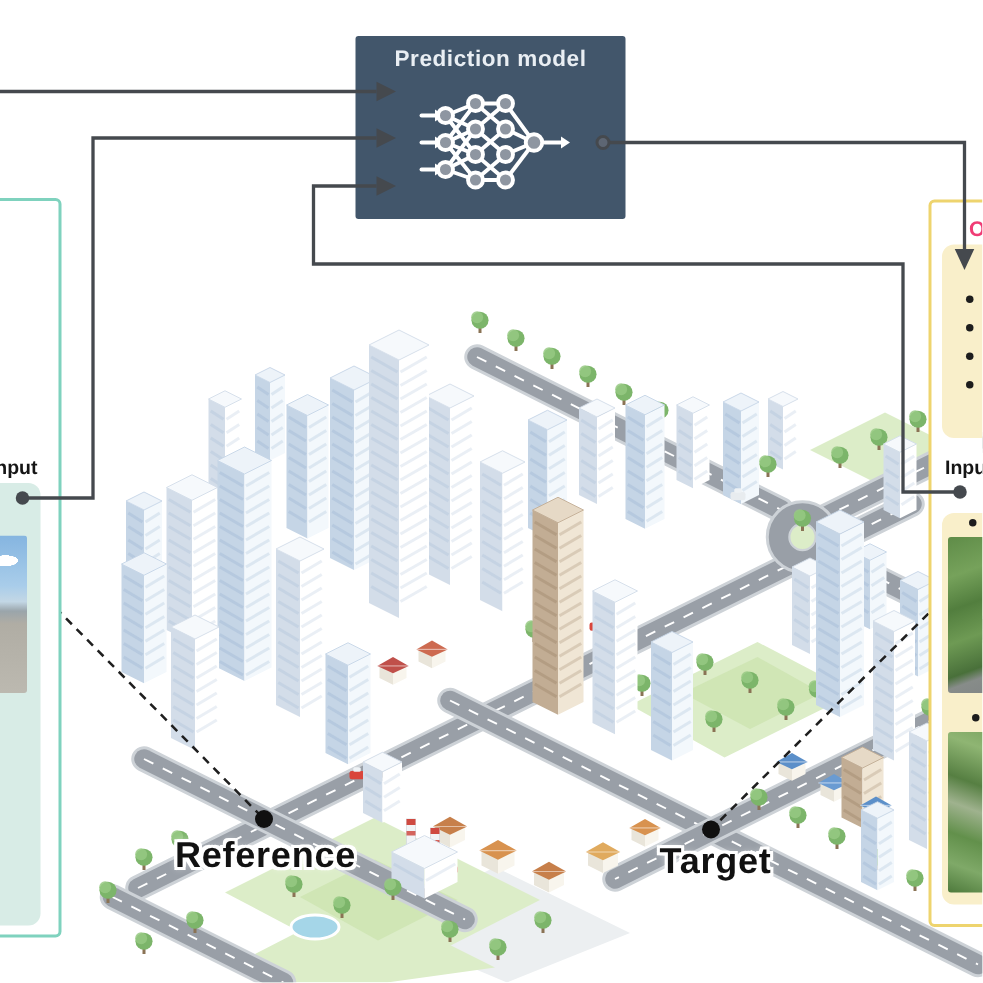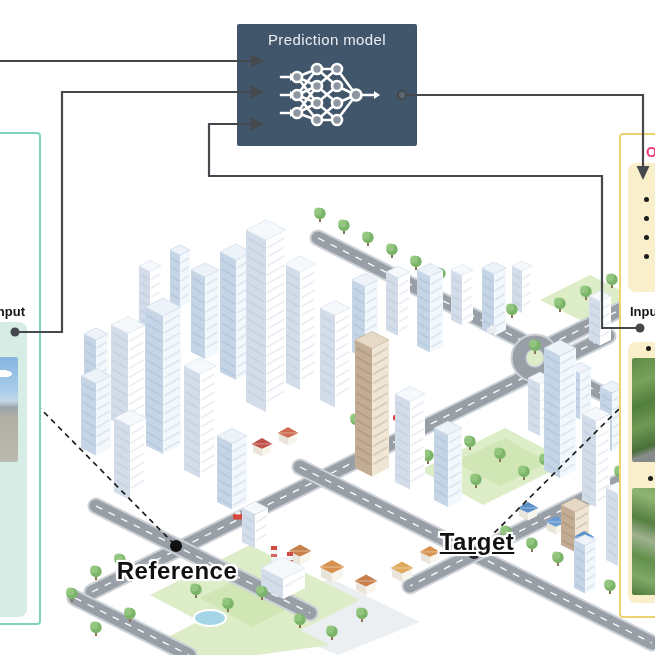--- a/index.html
+++ b/index.html
@@ -10,21 +10,21 @@
   .layer{position:absolute;left:0;top:0;width:655px;height:655px;pointer-events:none;}
   .z1{z-index:1}.z2{z-index:2}.z5{z-index:5}
 
   
   .model-box{
     position:absolute;left:237px;top:24px;width:180px;height:122px;
     background:#42566b;border-radius:2px;z-index:3;
   }
   .model-title{
     position:absolute;left:0;top:7px;width:100%;text-align:center;
-    color:#e9eef3;font-size:15px;font-weight:normal;letter-spacing:.4px;
+    color:#e9eef3;font-size:15px;font-weight:bold;letter-spacing:.4px;
   }
 
   
   .teal-box{
     position:absolute;left:-30px;top:132px;width:67px;height:489px;
     background:#fff;border:2px solid #7fd2be;border-radius:4px;z-index:3;
   }
   .teal-fill{
     position:absolute;left:-30px;top:322px;width:57px;height:295px;
     background:#d8ece6;border-radius:8px;z-index:4;
@@ -61,21 +61,21 @@
     background:linear-gradient(200deg,#719c57 0%,#8fb573 18%,#567f42 38%,#9fb28e 52%,#62904b 68%,#7fa968 84%,#4e7a3c 100%);}
 
   
   .map-label{
     position:absolute;transform:translateX(-50%);color:#111;
     font-size:24px;font-weight:bold;letter-spacing:.5px;z-index:2;white-space:nowrap;
     text-shadow:-2px -2px 0 #fff,2px -2px 0 #fff,-2px 2px 0 #fff,2px 2px 0 #fff,
                  0 -2px 0 #fff,0 2px 0 #fff,-2px 0 0 #fff,2px 0 0 #fff,0 0 6px #fff;
   }
   .map-label.ref{left:177px;top:557px;}
-  .map-label.tgt{left:477px;top:528px;text-decoration:underline;}
+  .map-label.tgt{left:477px;top:561px;}
 </style>
 </head>
 <body>
 
 <div class="canvas">
 
   <svg id="city" class="layer z1" viewBox="0 0 655 655">
       <polygon points="250,618 330,578 420,622 338,655" fill="#eceff1"></polygon>
       <polygon points="150,595 250,545 360,600 258,652" fill="#dcedc8"></polygon>
       <polygon points="170,636 240,600 330,645 258,655 180,655" fill="#dcedc8"></polygon>

